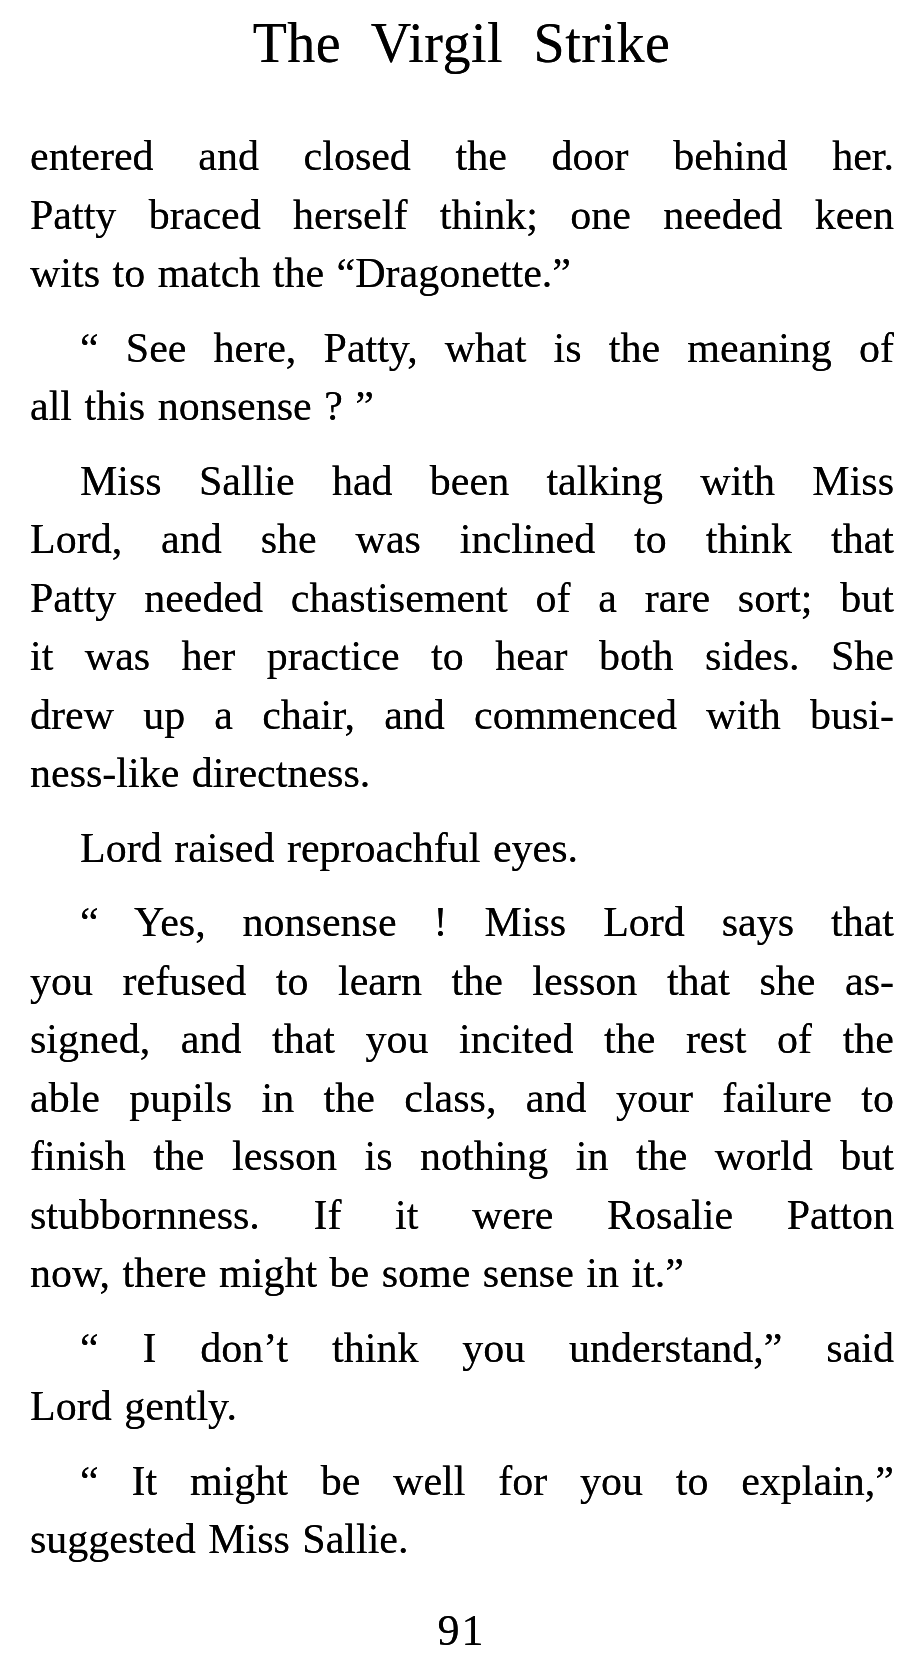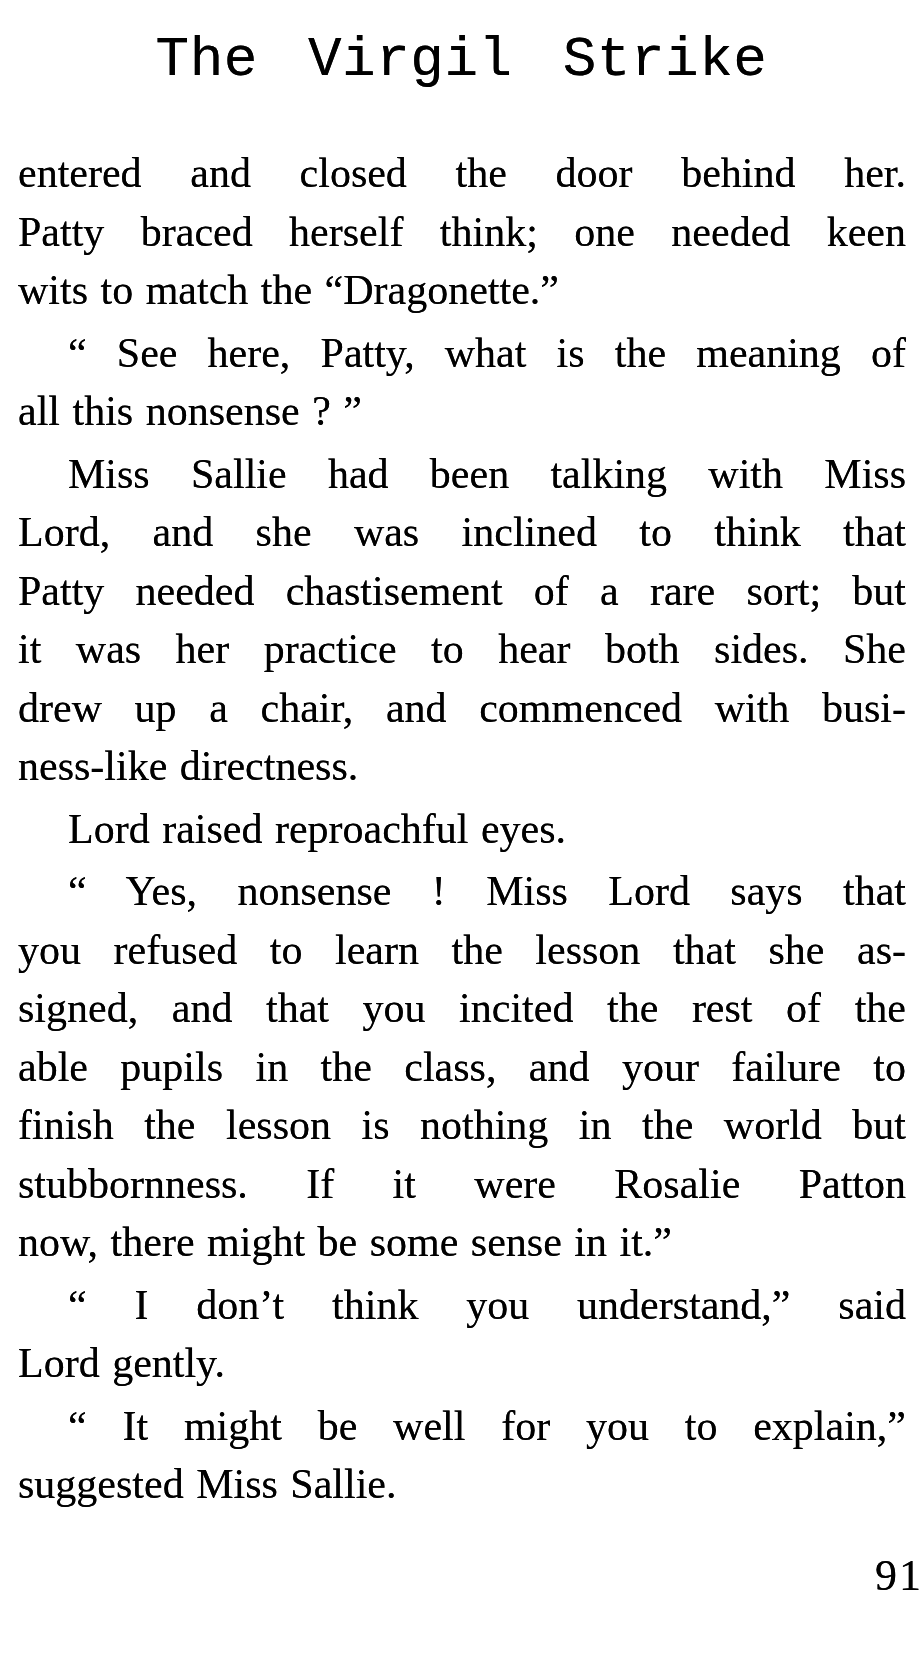--- a/index.html
+++ b/index.html
@@ -12,55 +12,54 @@
     height: 1678px;
     background: #ffffff;
     color: #000000;
     font-family: "Liberation Serif", "DejaVu Serif", serif;
     overflow: hidden;
     position: relative;
     text-shadow: 0 0 0.5px rgba(0,0,0,0.85); 
   }
   .title {
     margin: 0;
-    padding-top: 27px;
+    padding-top: 10px;
     text-align: center;
     font-size: 56px;
     font-weight: normal;
     word-spacing: 16px;
     letter-spacing: 0.5px;
     line-height: 1.2;
-    font-family: Liberation Mono, monospace;
   }
   .body-block {
     margin: 50px 13px 0 14px; 
   }
   .paragraph {
-    margin: 4px;
+    margin: 16px;
   }
   .line {
     font-size: 42px;
     line-height: 58.5px;
     height: 58.5px;
     text-align: justify;
     text-align-last: justify;
     -moz-text-align-last: justify;
     word-spacing: 2px;
     overflow: hidden;
   }
   .line.last {
     text-align-last: left;
     -moz-text-align-last: left;
   }
   .line.indent {
     padding-left: 50px; 
   }
   .page-number {
     margin-top: 40px;
-    text-align: right;
+    text-align: center;
     font-size: 44px;
     line-height: 1;
     letter-spacing: 2px;
   }
 </style>
 </head>
 <body>
 
 <div class="page">
   <h1 class="title">The Virgil Strike</h1>

